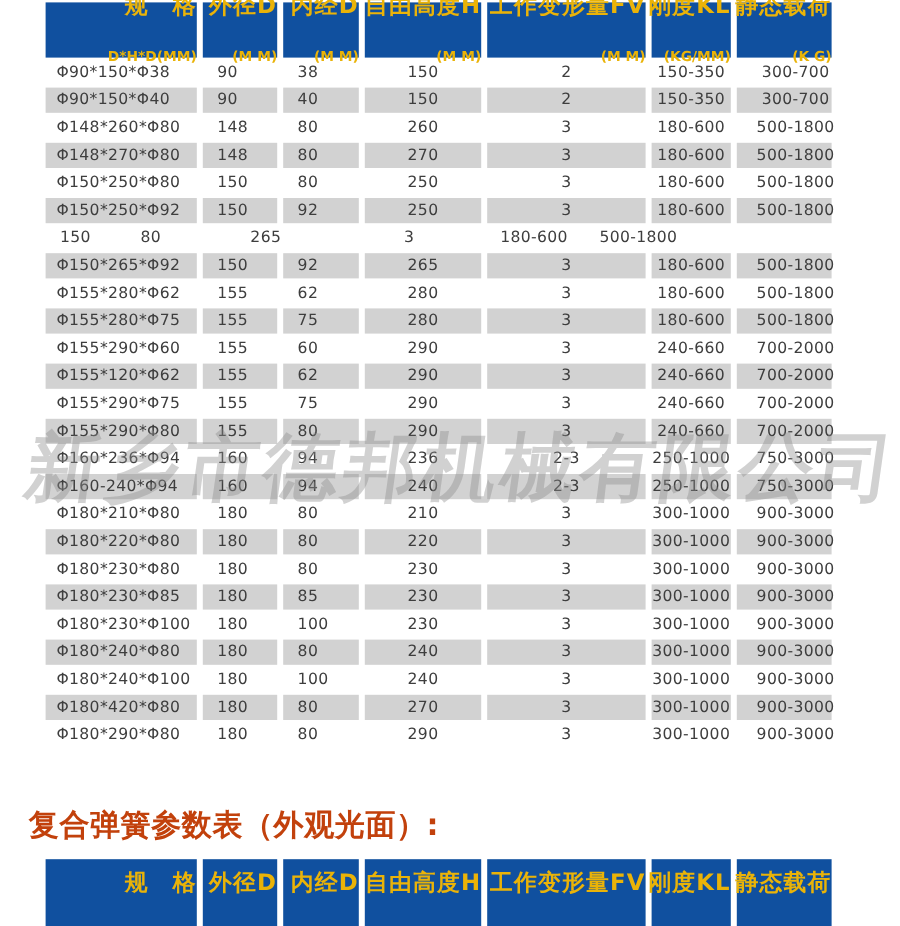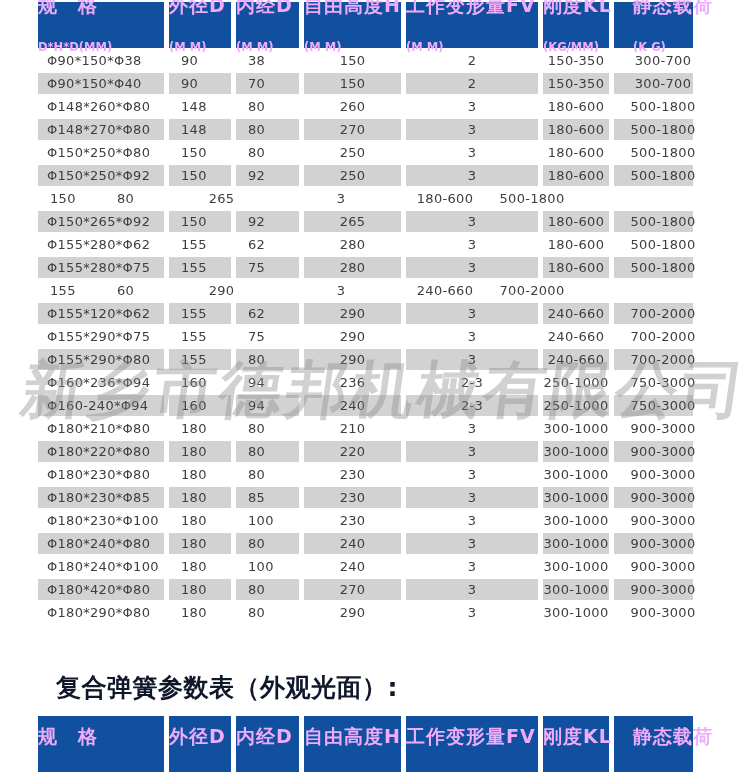--- a/index.html
+++ b/index.html
@@ -9,23 +9,23 @@
     background:#ffffff;
     overflow:hidden;
     font-family:"DejaVu Sans",sans-serif;
   }
   
   .spec-table{position:absolute;left:38px;}
   .spec-table.top{top:2px;}
   .spec-table.bottom{top:716px;}
   .hrow{display:flex;gap:5px;}
   .hcell{
-    background:#10509f;color:#f0abfc;
+    background:#10509f;color:#eab308;
     height:46px;box-sizing:border-box;
-    display:flex;flex-direction:column;justify-content:center;align-items:flex-start;
+    display:flex;flex-direction:column;justify-content:center;align-items:flex-end;
   }
   .spec-table.bottom .hcell{height:60px;padding-top:4px;justify-content:flex-start;}
   .spec-table.bottom .hcell .ht{margin-top:6px;}
   .ht{font-size:19px;font-weight:700;line-height:1.15;letter-spacing:1px;white-space:nowrap;}
   .hs{font-size:11.5px;font-weight:700;line-height:1.2;letter-spacing:0px;white-space:nowrap;margin-top:24px;}
   .rows{margin-top:2px;}
   .trow{display:flex;gap:5px;height:21px;margin-bottom:2px;}
   .trow.alt .tcell{background:#d2d2d2;}
   .tcell{
     box-sizing:border-box;height:21px;
@@ -44,22 +44,22 @@
   
   .watermark{
     position:absolute;left:22px;top:348px;width:720px;
     font-size:62px;font-weight:700;letter-spacing:4px;white-space:nowrap;
     color:rgba(140,140,140,0.40);
     transform:skewX(-8deg);
     z-index:5;pointer-events:none;
   }
   
   .section-heading{
-    position:absolute;left:56px;top:671px;
-    font-size:25px;font-weight:700;color:#0f172a;letter-spacing:0.5px;
+    position:absolute;left:24px;top:671px;
+    font-size:25px;font-weight:700;color:#c2410c;letter-spacing:0.5px;
     white-space:nowrap;
   }
 </style>
 </head>
 <body>
 
 <div class="canvas">
 
   <div class="spec-table top">
     <div class="hrow">
@@ -98,21 +98,21 @@
           <div class="tcell col1">90</div>
           <div class="tcell col2">38</div>
           <div class="tcell col3">150</div>
           <div class="tcell col4">2</div>
           <div class="tcell col5">150-350</div>
           <div class="tcell col6">300-700</div>
         </div>
         <div class="trow alt">
           <div class="tcell col0">Φ90*150*Φ40</div>
           <div class="tcell col1">90</div>
-          <div class="tcell col2">70</div>
+          <div class="tcell col2">40</div>
           <div class="tcell col3">150</div>
           <div class="tcell col4">2</div>
           <div class="tcell col5">150-350</div>
           <div class="tcell col6">300-700</div>
         </div>
         <div class="trow">
           <div class="tcell col0">Φ148*260*Φ80</div>
           <div class="tcell col1">148</div>
           <div class="tcell col2">80</div>
           <div class="tcell col3">260</div>
@@ -176,20 +176,21 @@
         <div class="trow alt">
           <div class="tcell col0">Φ155*280*Φ75</div>
           <div class="tcell col1">155</div>
           <div class="tcell col2">75</div>
           <div class="tcell col3">280</div>
           <div class="tcell col4">3</div>
           <div class="tcell col5">180-600</div>
           <div class="tcell col6">500-1800</div>
         </div>
         <div class="trow">
+          <div class="tcell col0">Φ155*290*Φ60</div>
           <div class="tcell col1">155</div>
           <div class="tcell col2">60</div>
           <div class="tcell col3">290</div>
           <div class="tcell col4">3</div>
           <div class="tcell col5">240-660</div>
           <div class="tcell col6">700-2000</div>
         </div>
         <div class="trow alt">
           <div class="tcell col0">Φ155*120*Φ62</div>
           <div class="tcell col1">155</div>

